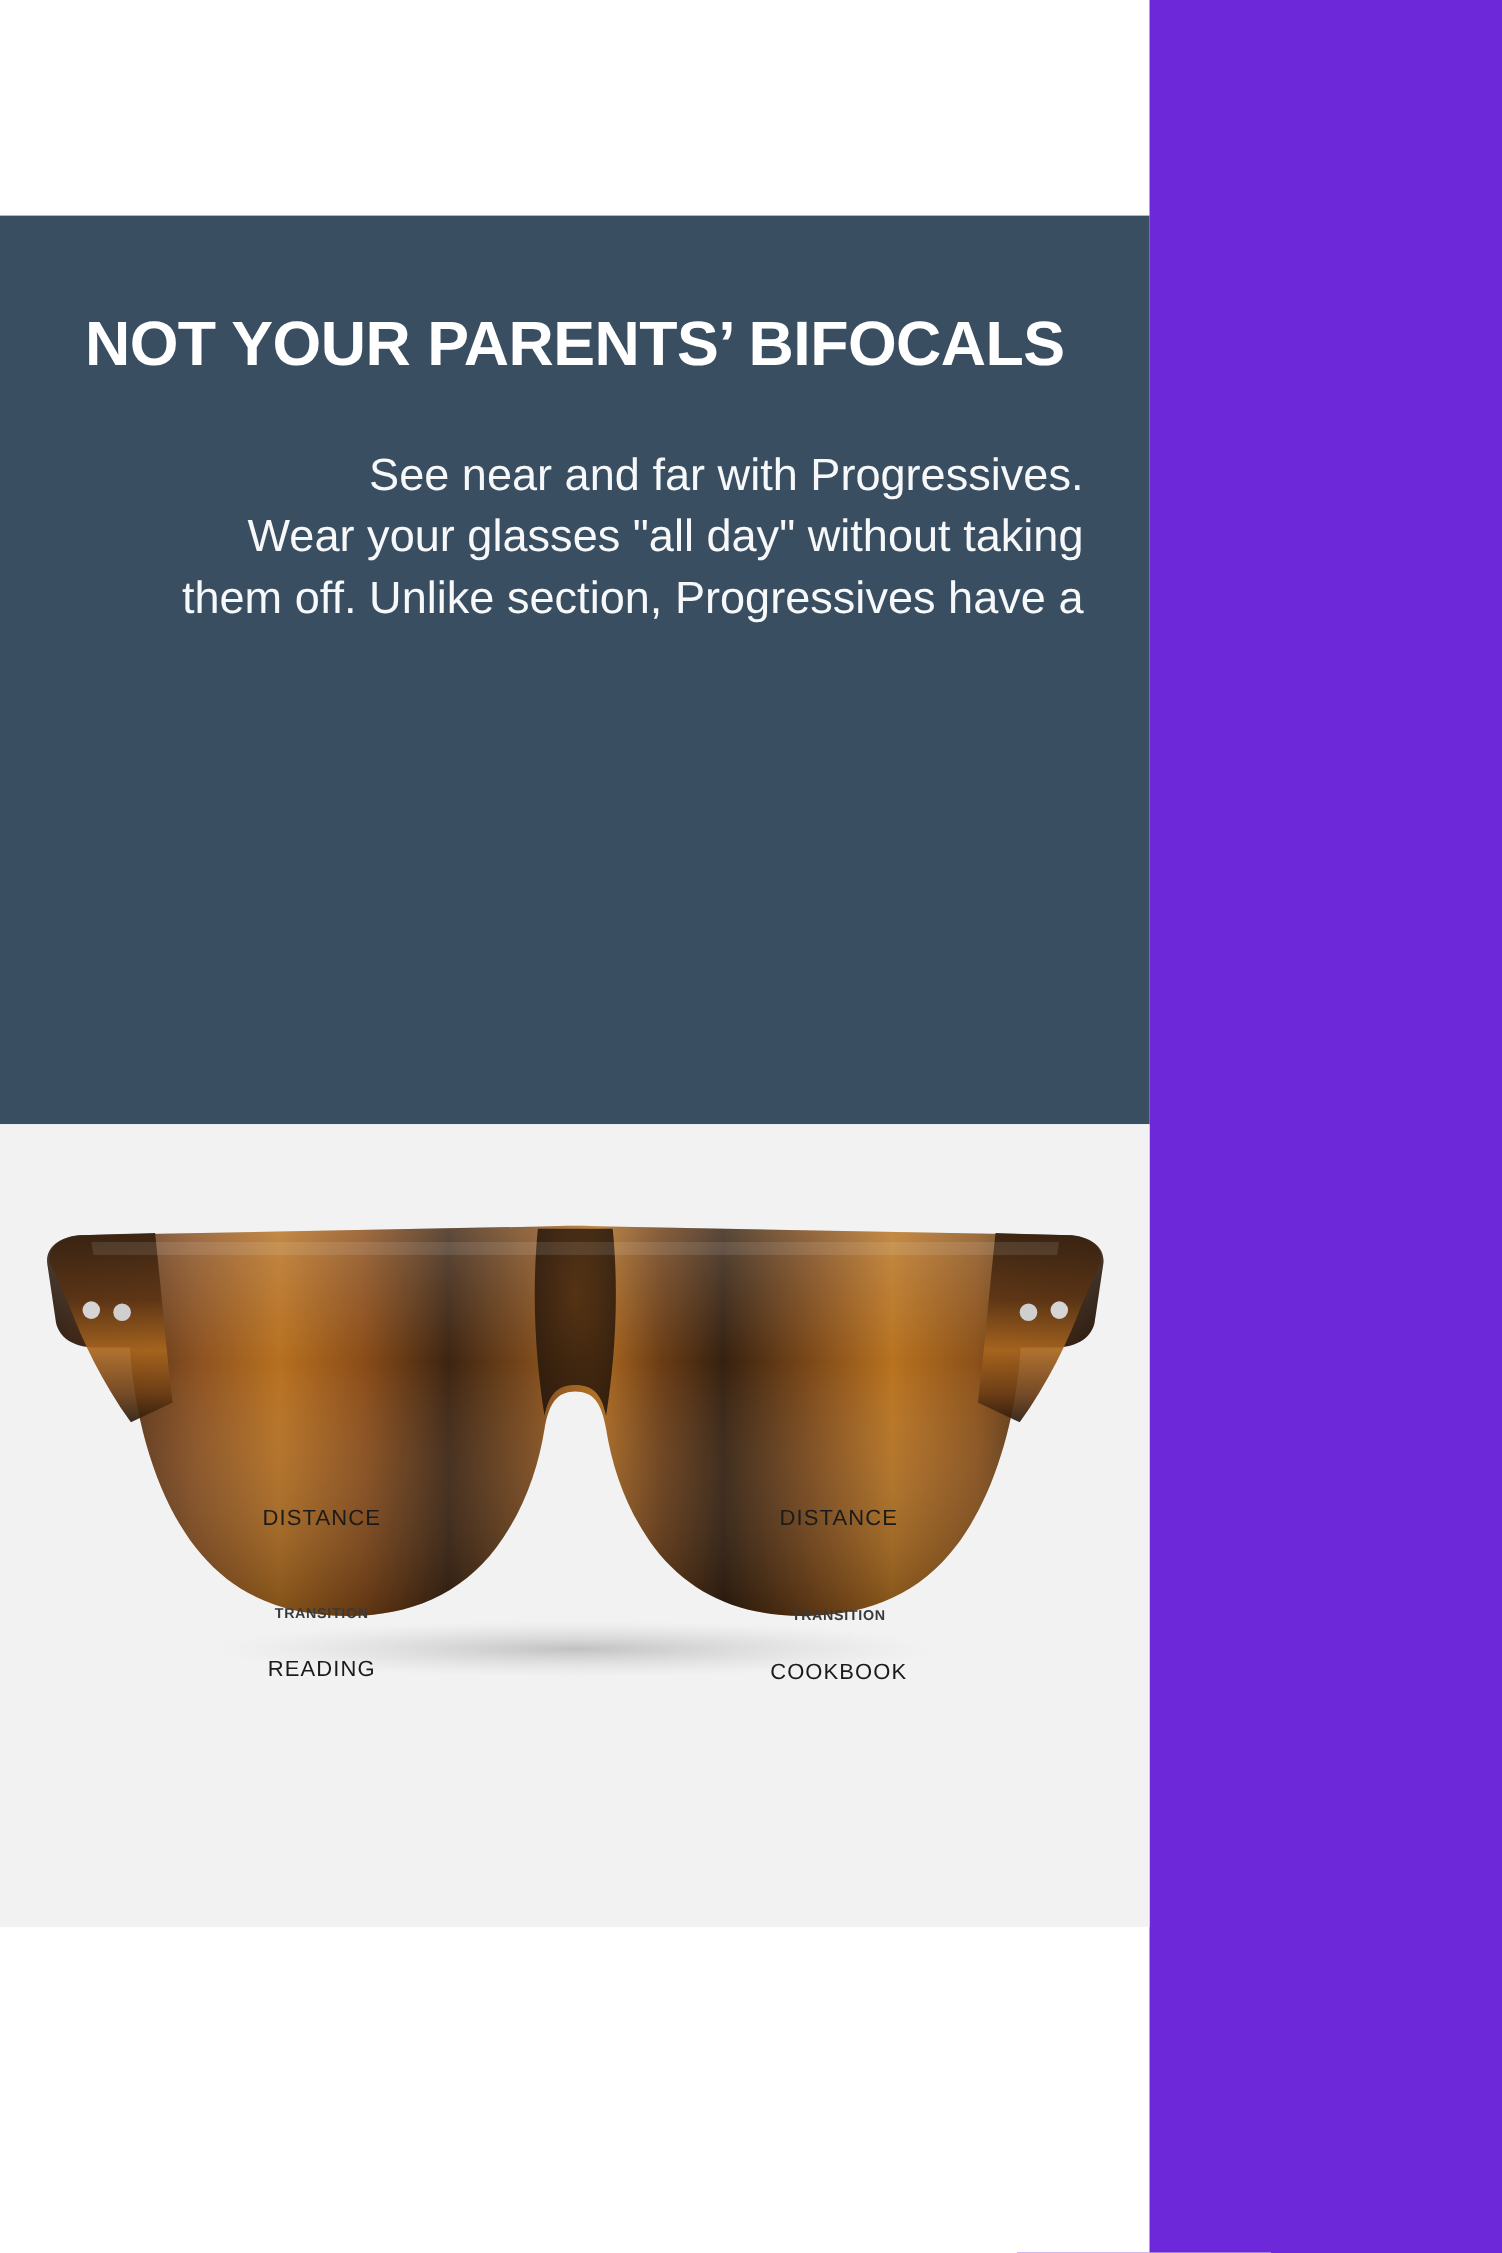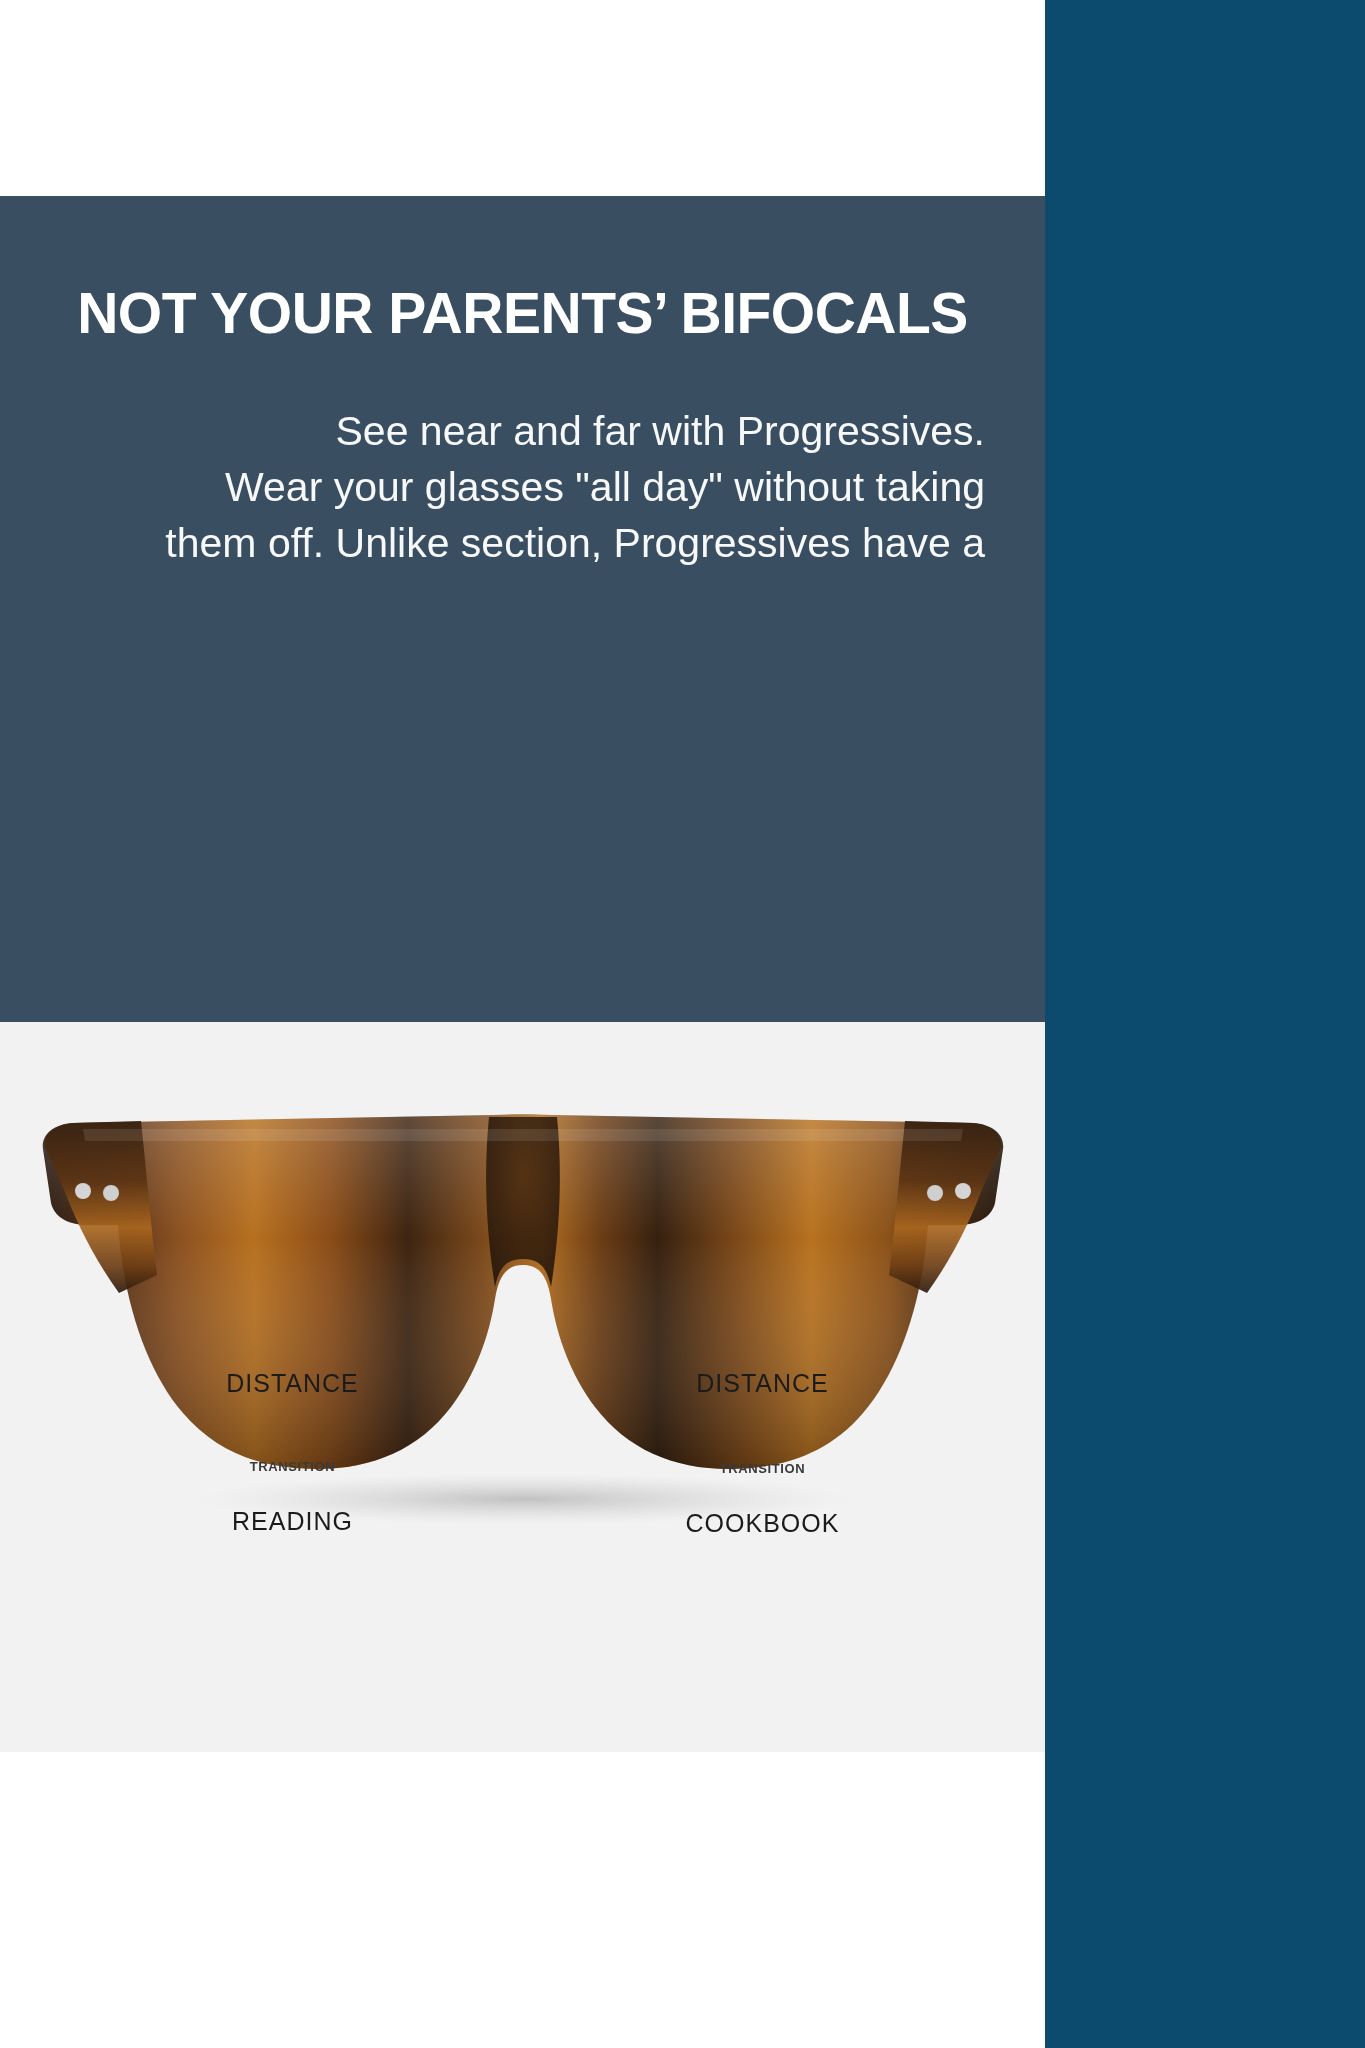--- a/index.html
+++ b/index.html
@@ -6,21 +6,21 @@
   * { box-sizing: border-box; }
   html, body {
     margin: 0; padding: 0;
     background: #ffffff;
     font-family: "Liberation Sans", sans-serif;
   }
   .page {
     position: relative;
     width: 1365px;
     height: 2048px;
-    background: #0c4a6e;
+    background: #6d28d9;
     overflow: hidden;
   }
 
   
   .content-col {
     position: absolute;
     left: 0;
     top: 0;
     width: 1045px;
     height: 2048px;
@@ -88,21 +88,21 @@
   .glasses-svg { display: block; width: 100%; height: 100%; }
 
   .lens-label {
     position: absolute;
     font-family: "Liberation Sans", sans-serif;
     color: #1b1b1b;
     text-align: center;
     white-space: nowrap;
     letter-spacing: 1px;
   }
-  .lbl-major { font-size: 25px; font-weight: 400; }
+  .lbl-major { font-size: 20px; font-weight: 400; }
   .lbl-minor { font-size: 13px; font-weight: bold; letter-spacing: 0.6px; color: #3a3a3a; }
 
   .lbl-distance  { left: 110px; top: 262px; width: 320px; }
   .lbl-trans-l   { left: 110px; top: 352px; width: 320px; }
   .lbl-reading   { left: 110px; top: 400px; width: 320px; }
   .lbl-netflix   { left: 580px; top: 262px; width: 320px; }
   .lbl-trans-r   { left: 580px; top: 354px; width: 320px; }
   .lbl-cookbook  { left: 580px; top: 402px; width: 320px; }
 </style>
 </head>

